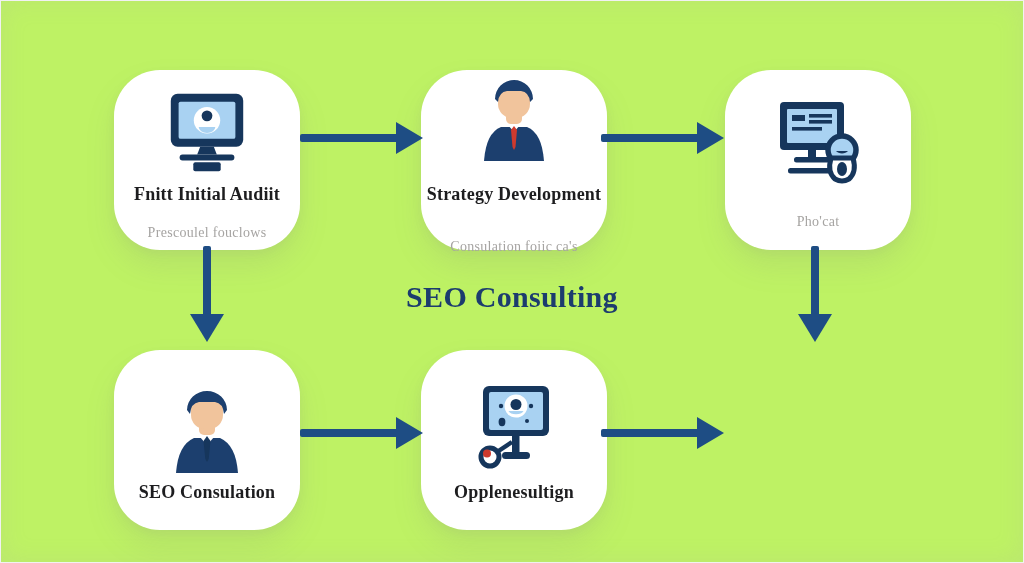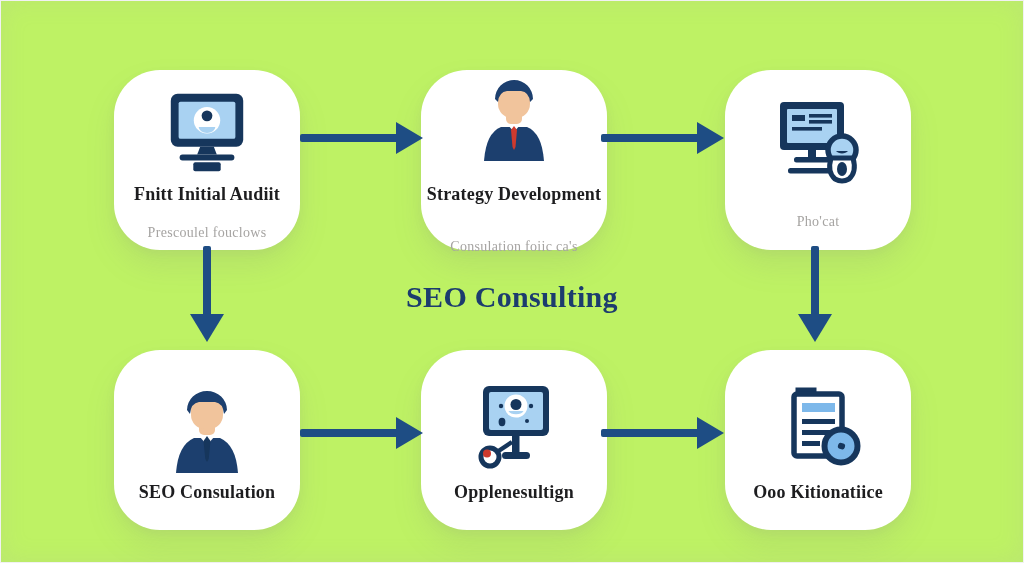--- a/index.html
+++ b/index.html
@@ -128,35 +128,20 @@
         <line x1="49" y1="62" x2="31" y2="74" stroke="#16365c" stroke-width="4.5"></line>
         <rect x="49" y="56" width="7.5" height="18" fill="#16365c"></rect>
         <rect x="39" y="72" width="28" height="7" rx="3.5" fill="#16365c"></rect>
         <circle cx="27" cy="77" r="9" fill="#ffffff" stroke="#16365c" stroke-width="5"></circle>
         <circle cx="24" cy="73.5" r="4" fill="#ce3a2e"></circle>
       </svg>
     </span>
     <h3>Opplenesultign</h3>
   </div>
 
-  <div class="card" style="left:725px;top:350px;">
-    <span class="icon">
-      <svg width="100" height="96" viewBox="0 0 100 96">
-        <path d="M30 18 v-8 h16 v8 z" fill="#ffffff" stroke="#16365c" stroke-width="5"></path>
-        <rect x="26" y="14" width="48" height="62" rx="3" fill="#ffffff" stroke="#16365c" stroke-width="5.5"></rect>
-        <rect x="34" y="23" width="33" height="9" fill="#7db8ea"></rect>
-        <rect x="34" y="39" width="33" height="5" fill="#16365c"></rect>
-        <rect x="34" y="50" width="33" height="5" fill="#16365c"></rect>
-        <rect x="34" y="61" width="18" height="5" fill="#16365c"></rect>
-        <circle cx="73" cy="66" r="16.5" fill="#7db8ea" stroke="#16365c" stroke-width="6"></circle>
-        <rect x="70" y="63" width="7" height="6" rx="2.5" fill="#16365c" transform="rotate(18 73 66)"></rect>
-      </svg>
-    </span>
-    <h3>Ooo Kitionatiice</h3>
-  </div>
 
   <div class="center-title">SEO Consulting</div>
 
   <div class="arrow h" style="left:300px;top:122px;">
     <div class="shaft"></div>
     <div class="head"></div>
   </div>
   <div class="arrow h" style="left:601px;top:122px;">
     <div class="shaft"></div>
     <div class="head"></div>

